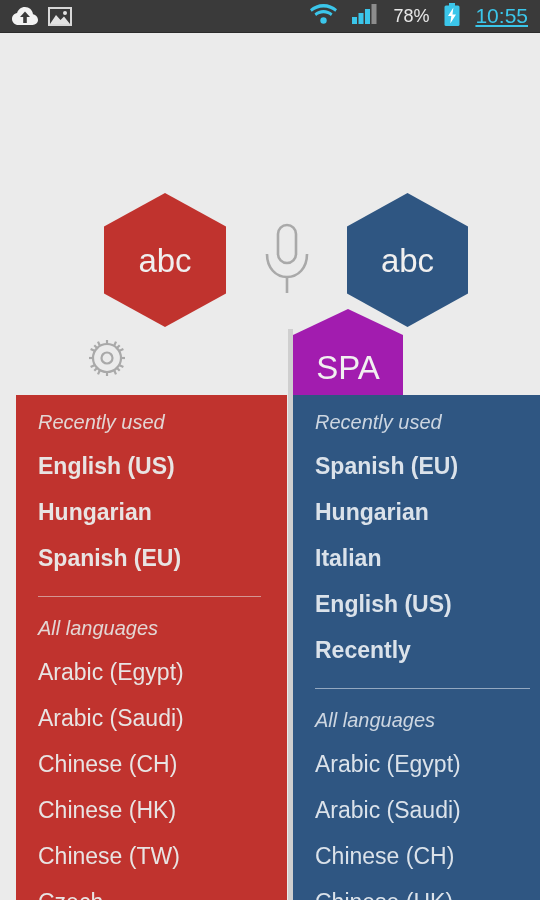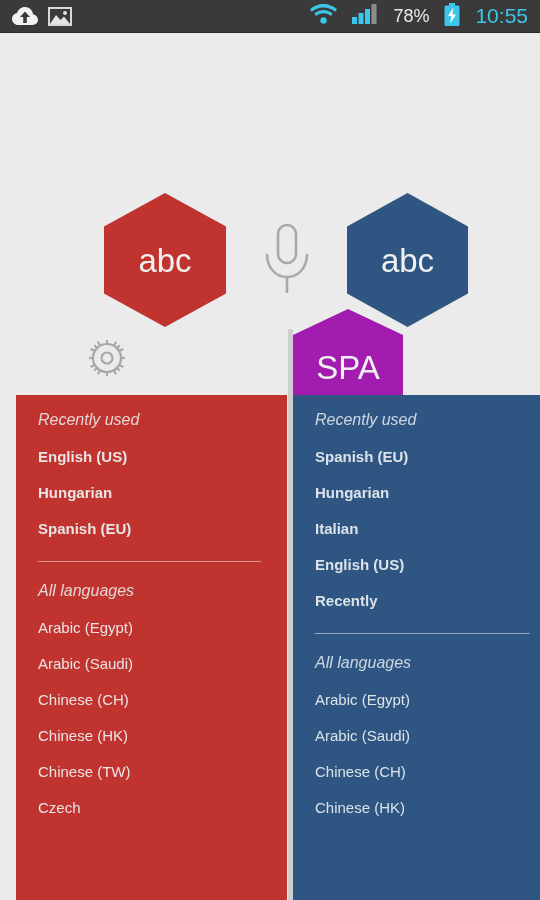--- a/index.html
+++ b/index.html
@@ -13,21 +13,21 @@
 
   
   .statusbar {
     position:absolute; top:0; left:0; width:540px; height:33px;
     background:#3a3a3a;
     display:flex; align-items:center;
     border-bottom:1px solid #2b2b2b;
   }
   .sb-left { display:flex; align-items:center; gap:10px; padding-left:12px; }
   .sb-right { margin-left:auto; display:flex; align-items:center; gap:15px; padding-right:12px; }
-  .sb-time { color:#3bc6ea; font-size:21px; letter-spacing:0px; }
+  .sb-time { color:#3bc6ea; font-size:21px; letter-spacing:0px;text-decoration:underline; }
   .sb-pct { color:#e8e8e8; font-size:18px; }
 
   .ico-cloud { width:26px; height:19px; position:relative; }
   .ico-pic { width:24px; height:19px; border:2px solid #d8d8d8; position:relative; overflow:hidden; }
 
   
   .field { position:absolute; top:33px; left:16px; width:540px; height:867px; background:#ebebeb; }
 
   
   .panel-red {
@@ -67,26 +67,26 @@
   .tab-spa { left:277px; top:276px; width:110px; height:87px; background:#a21caf; }
   .tab-spa-shadow{ position:absolute; left:272px; top:296px; width:5px; height:67px; background:#cfcfcf; }
 
   
   .ico-gear { position:absolute; left:67px; top:301px; width:48px; height:48px; }
   .ico-mic  { position:absolute; left:245px; top:190px; width:52px; height:72px; }
 
   
   .list { position:absolute; top:0; left:0; width:100%; height:100%; padding:0 22px; }
   .list-head {
-    font-style:italic; font-size:16px; color:#e3d6d4;
+    font-style:italic; font-size:20px; color:#e3d6d4;
     padding-top:16px; padding-bottom:10px; white-space:nowrap;
   }
   .panel-blue .list-head { color:#cdd6e1; }
   .item {
-    font-size:15px; color:#e8e4e3; padding:9px 0 10px 0; white-space:nowrap;
+    font-size:23px; color:#e8e4e3; padding:9px 0 10px 0; white-space:nowrap;
   }
   .panel-blue .item { color:#dbe2ea; }
   .item.recent { font-weight:bold; }
   .divider {
     height:1px; background:#dbb7b4; margin:14px 4px 4px 0; opacity:.75;
   }
   .panel-blue .divider { background:#b7c4d4; }
 </style>
 </head>
 <body>

